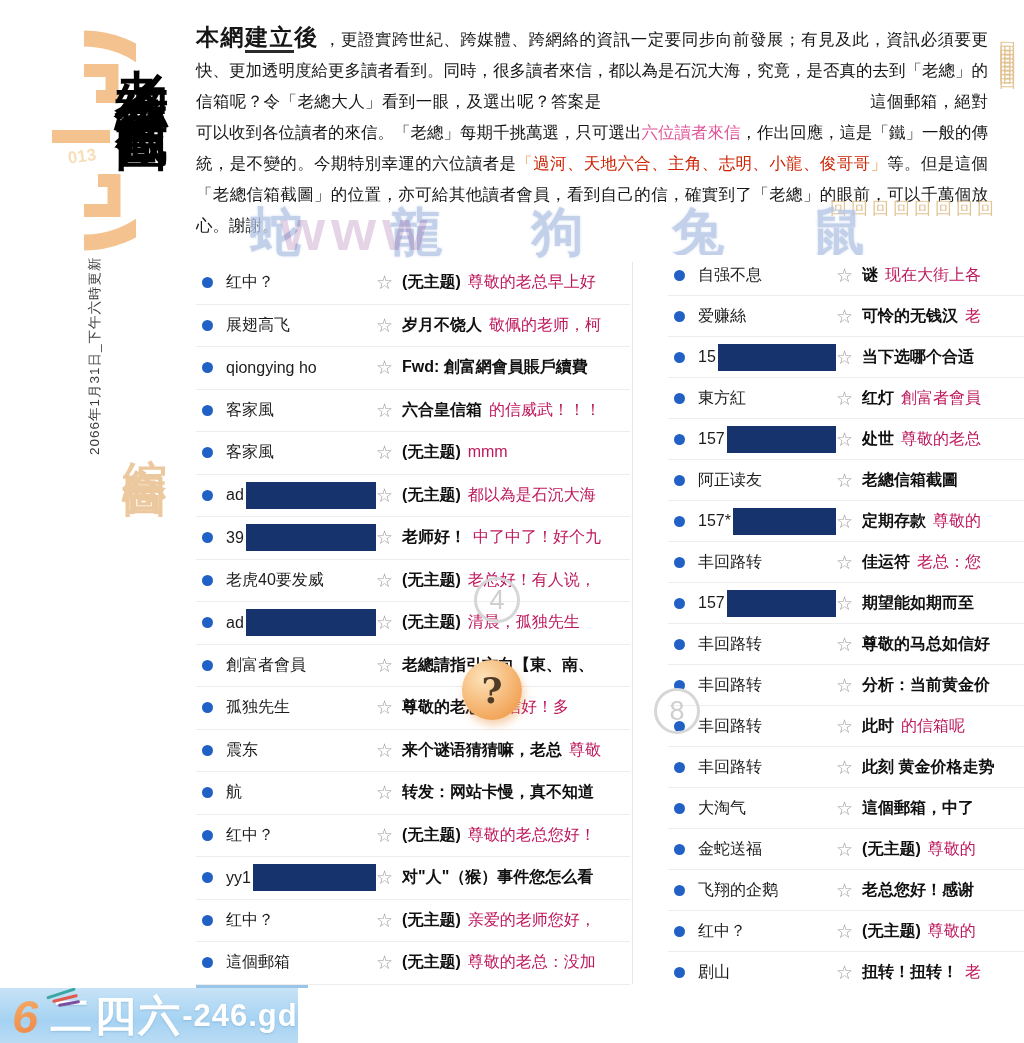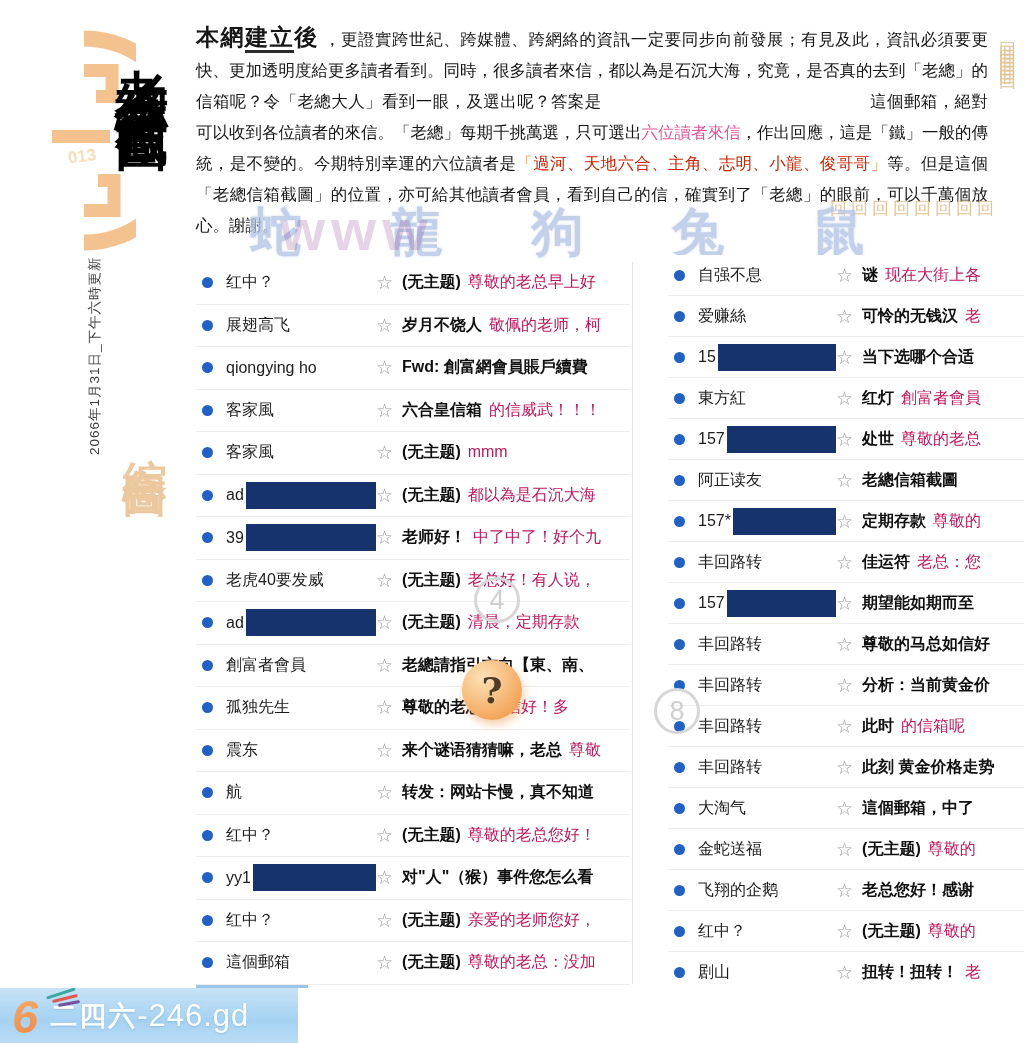--- a/index.html
+++ b/index.html
@@ -84,24 +84,24 @@
             background:linear-gradient(180deg,#c7e3f7 0%,#a5d2f2 60%,#badcf5 100%);
             display:flex; align-items:center; overflow:hidden; }
   .b6 { font-size:47px; font-weight:bold; font-style:italic; margin:2px 2px 0 12px;
             background:linear-gradient(160deg,#f6b069,#ec8446); -webkit-background-clip:text;
             background-clip:text; color:transparent; line-height:1; }
   .feather { position:absolute; left:46px; top:2px; width:40px; height:16px; }
   .feather i { position:absolute; display:block; height:3px; border-radius:2px; }
   .feather i:nth-child(1){ width:30px; background:#3aa8a0; transform:rotate(-18deg); top:2px; }
   .feather i:nth-child(2){ width:26px; background:#e05a4e; transform:rotate(-14deg); top:7px; left:6px; }
   .feather i:nth-child(3){ width:22px; background:#7a4ea0; transform:rotate(-10deg); top:12px; left:12px; }
-  .bcn { color:#fff; font-weight:bold; font-size:27px; margin-left:10px;
+  .bcn { color:#fff; font-weight:bold; font-size:42px; margin-left:10px;
             font-family:"DejaVu Serif", serif; letter-spacing:2px;
             text-shadow:0 1px 2px rgba(90,140,180,.35); }
-  .bdm { color:#fff; font-weight:normal; font-size:31px; letter-spacing:1px;
+  .bdm { color:#fff; font-weight:bold; font-size:31px; letter-spacing:1px;
             text-shadow:0 1px 2px rgba(90,140,180,.35); }
 </style>
 </head>
 <body>
 
 <div id="page">
 
   <svg class="logo-orn" viewBox="0 0 110 220">
     <path d="M58 8 A 100 100 0 0 1 58 212" fill="none" stroke="#f4c28f" stroke-width="16"></path>
     <path d="M58 40 h28 v26 h-16" fill="none" stroke="#f4c28f" stroke-width="13"></path>
@@ -178,21 +178,21 @@
       <div class="mail-row">
         <span class="dot"></span>
         <span class="sender">老虎40要发威</span>
         <span class="star">☆</span>
         <span class="subject">(无主题)<span class="preview">老总好！有人说，</span></span>
       </div>
       <div class="mail-row">
         <span class="dot"></span>
         <span class="sender">ad<span class="redact"></span></span>
         <span class="star">☆</span>
-        <span class="subject">(无主题)<span class="preview">清晨，定期存款</span></span>
+        <span class="subject">(无主题)<span class="preview">清晨，孤独先生</span></span>
       </div>
       <div class="mail-row">
         <span class="dot"></span>
         <span class="sender">創富者會員</span>
         <span class="star">☆</span>
         <span class="subject">老總請指引方向【東、南、</span>
       </div>
       <div class="mail-row">
         <span class="dot"></span>
         <span class="sender">孤独先生</span>

